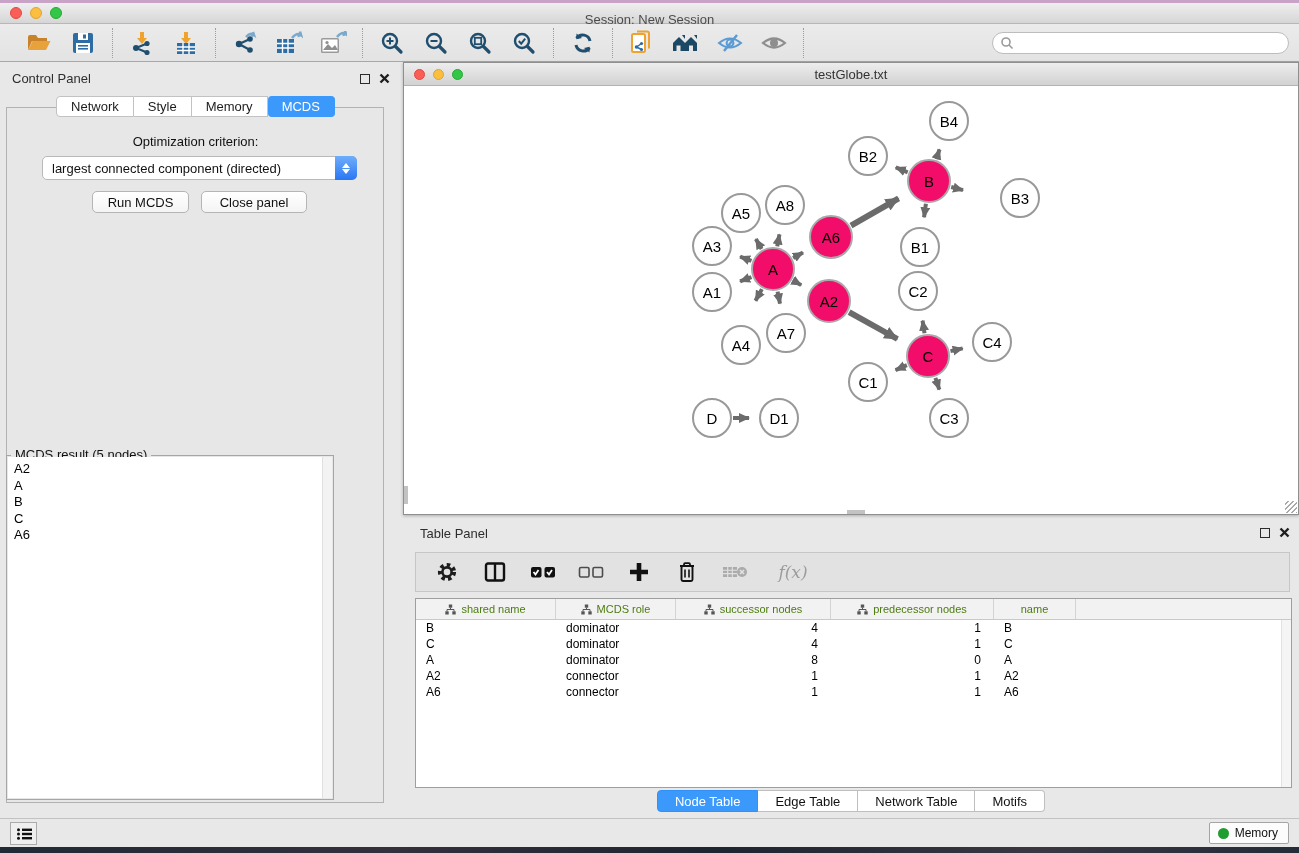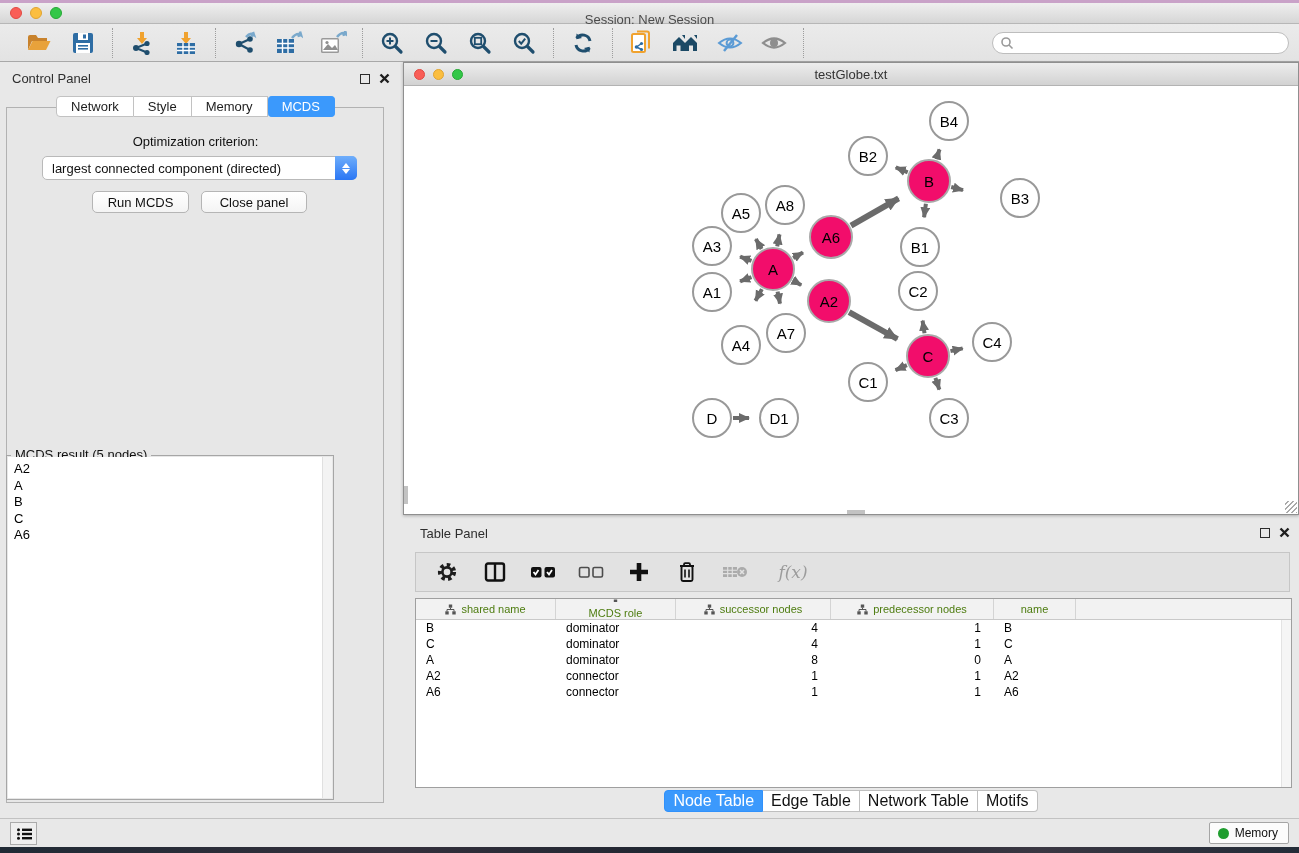--- a/index.html
+++ b/index.html
@@ -84,22 +84,22 @@
   .tp-btn { width:26px; height:26px; display:flex; align-items:center; justify-content:center; }
   .fx { font-family:"DejaVu Serif", serif; font-style:italic; font-size:17px; color:#9c9c9c;margin-left:20px; }
   .dtable { position:absolute; left:12px; top:80px; width:877px; height:190px; background:#fff; border:1px solid #9f9f9f; }
   .dtable .hdr { display:flex; height:21px; background:#f2f2f2; border-bottom:1px solid #c9c9c9; }
   .hcell { display:flex; align-items:center; justify-content:center; gap:5px; font-size:11px; color:#4d7c0f;
     border-right:1px solid #d4d4d4; }
   .trow { display:flex; height:16px; }
   .tcell { font-size:12px; color:#000; line-height:16px; white-space:nowrap; }
   .tbl-scroll { position:absolute; right:0; top:21px; bottom:0; width:10px; background:#f5f5f5; border-left:1px solid #e3e3e3; }
   .tp-tabs { position:absolute; left:0; top:272px; width:896px; display:flex; justify-content:center; }
-  .tp-tab { height:22px; padding:0 8px; background:#fff; border:1px solid #bfbfbf; border-left:none;
-    font-size:16px; color:#111; display:flex; align-items:center; }
+  .tp-tab { height:22px; padding:0 17px; background:#fff; border:1px solid #bfbfbf; border-left:none;
+    font-size:13px; color:#111; display:flex; align-items:center; }
   .tp-tab:first-child { border-left:1px solid #bfbfbf; border-radius:4px 0 0 4px; }
   .tp-tab:last-child { border-radius:0 4px 4px 0; }
   .tp-tab.active { background:#3b99fc; border-color:#3091fb; color:#fff; }
 
   
   .statusbar { position:absolute; left:0; top:818px; width:1299px; height:29px; background:#e8e8e8; border-top:1px solid #c2c2c2; }
   .list-btn { position:absolute; left:10px; top:3px; width:27px; height:23px; background:#efefef;
     border:1px solid #ababab; display:flex; align-items:center; justify-content:center; }
   .memory-btn { position:absolute; right:10px; top:3px; height:22px; padding:0 10px 0 8px; background:#fcfcfc;
     border:1px solid #a5a5a5; border-radius:2px; display:flex; align-items:center; gap:6px; font-size:12px; color:#111; }
@@ -443,21 +443,21 @@
       <div class="hdr" id="table-header">
           <div class="hcell" style="width: 140px;">
             <svg width="11" height="11">
               <rect x="3.8" y="0.5" width="3.4" height="3.2" fill="#555"></rect>
               <rect x="0.3" y="7.3" width="3.4" height="3.2" fill="#555"></rect>
               <rect x="7.3" y="7.3" width="3.4" height="3.2" fill="#555"></rect>
               <path d="M5.5 3.7 V5.5 M2 7.3 V5.5 H9 V7.3" stroke="#555" stroke-width="1" fill="none"></path>
             </svg>
             <span>shared name</span>
           </div>
-          <div class="hcell" style="width: 120px; flex-direction: column;">
+          <div class="hcell" style="width: 120px;">
             <svg width="11" height="11">
               <rect x="3.8" y="0.5" width="3.4" height="3.2" fill="#555"></rect>
               <rect x="0.3" y="7.3" width="3.4" height="3.2" fill="#555"></rect>
               <rect x="7.3" y="7.3" width="3.4" height="3.2" fill="#555"></rect>
               <path d="M5.5 3.7 V5.5 M2 7.3 V5.5 H9 V7.3" stroke="#555" stroke-width="1" fill="none"></path>
             </svg>
             <span>MCDS role</span>
           </div>
           <div class="hcell" style="width: 155px;">
             <svg width="11" height="11">

